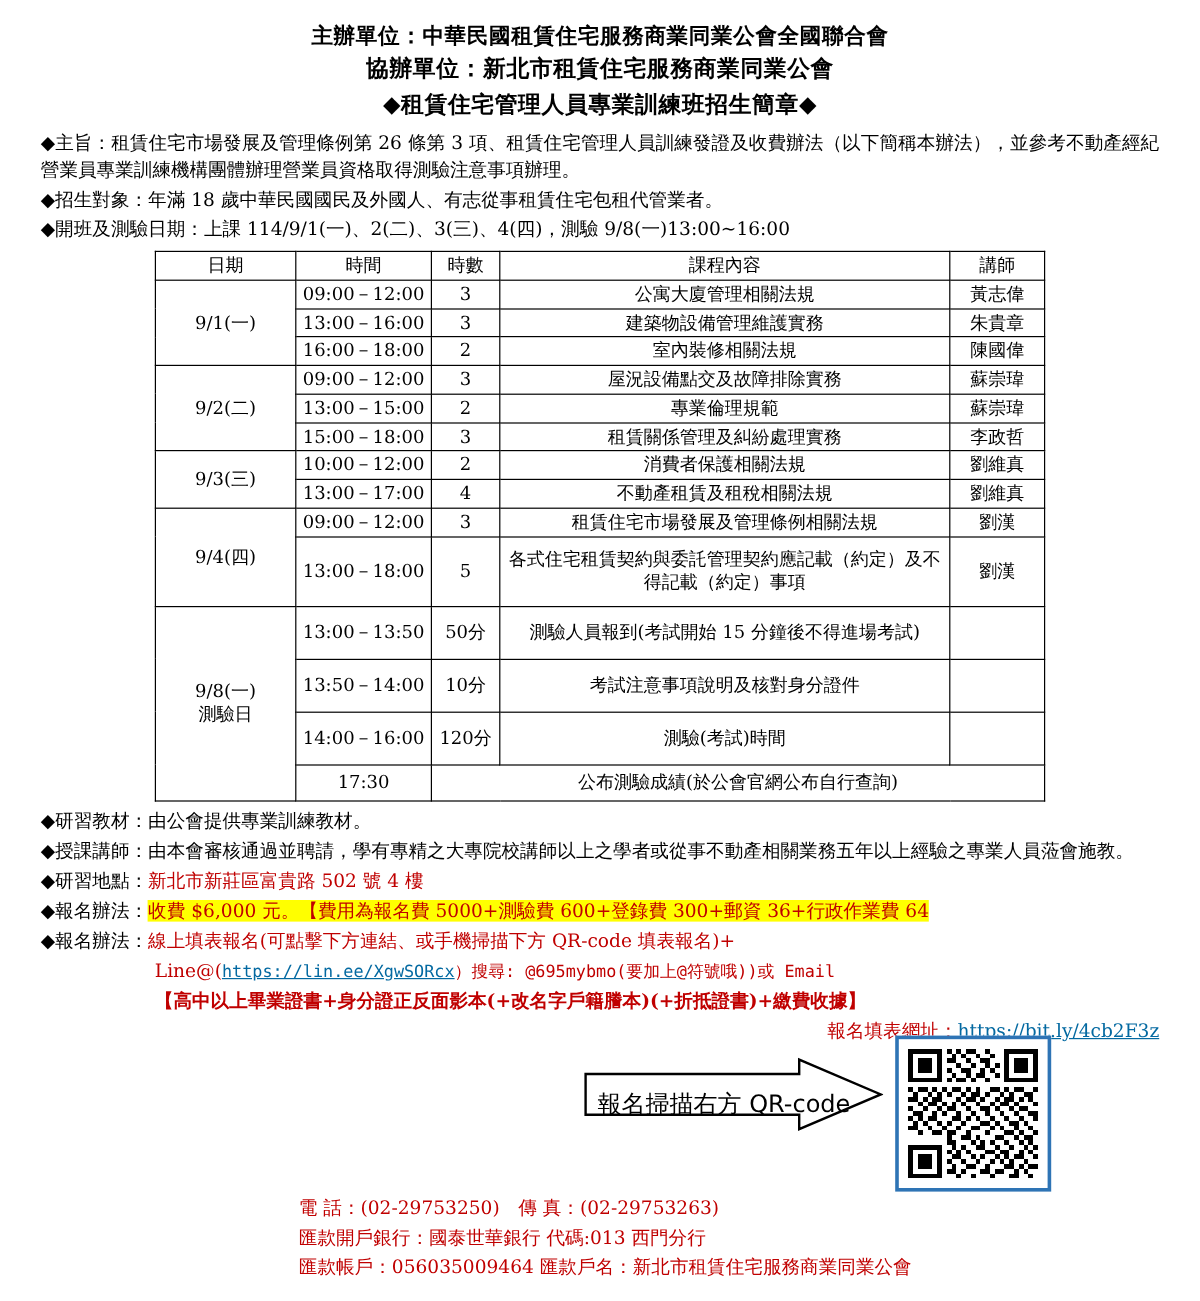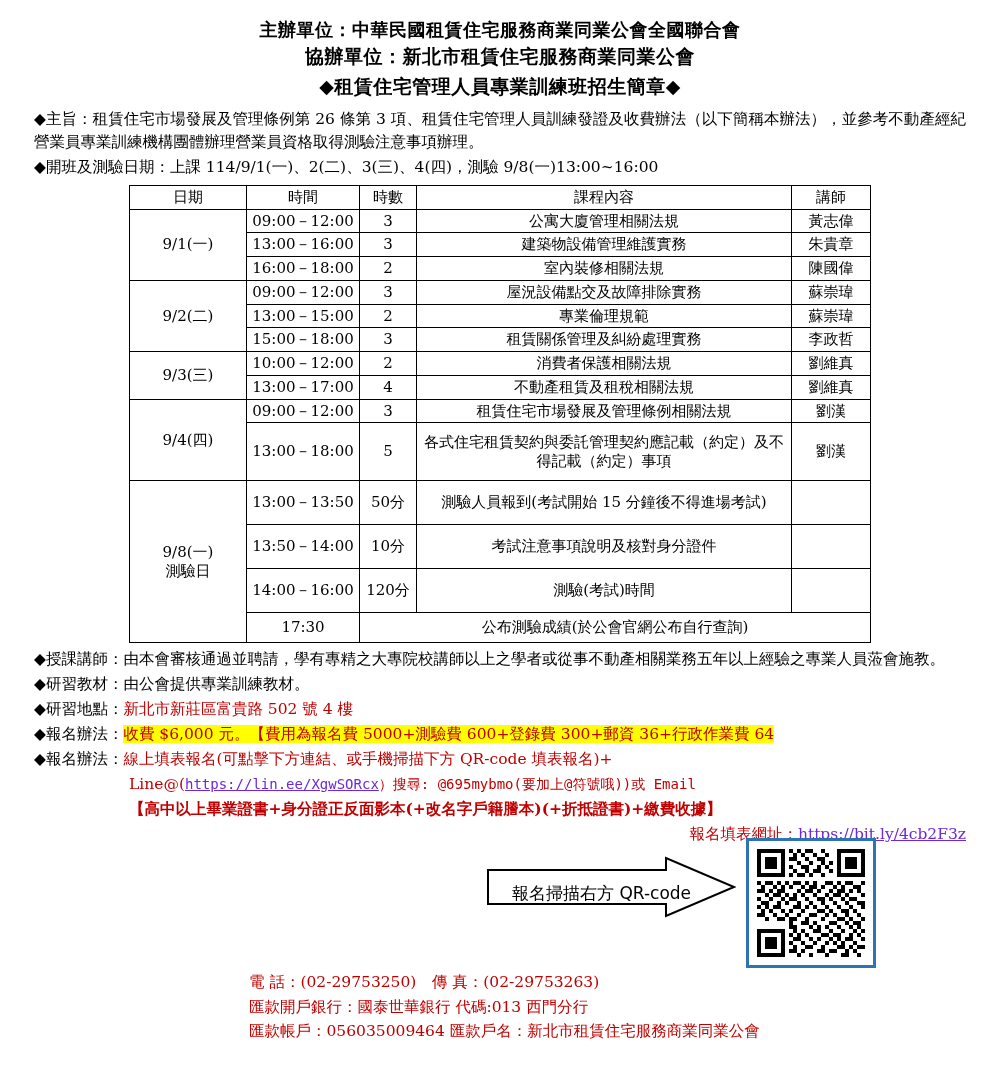--- a/index.html
+++ b/index.html
@@ -38,27 +38,27 @@
   td.hours{width:48px;}
   td.teacher{width:70px;}
   .notes{font-size:15.5px;line-height:1.55;margin-top:4px;}
   .notes div{margin:1px 0;}
   .red{color:#c00000;}
   .hl{background:#ffff00;}
   .bold{font-weight:bold;}
   .mono{font-family:"DejaVu Sans Mono","Liberation Mono",monospace;font-size:14px;}
   .indent1{padding-left:95px;}
   .indent2{padding-left:95px;text-align:right;}
-  a.link{color:#6d28d9;text-decoration:underline;}
+  a.link{color:#0369a1;text-decoration:underline;}
   .qrarea{position:relative;height:120px;margin-top:4px;}
   .arrowbox{
     position:absolute;left:452px;top:6px;width:250px;height:74px;
   }
   .arrowlabel{
-    position:absolute;left:26px;top:26px;font-size:17px;
+    position:absolute;left:12px;top:26px;font-size:20px;
     font-family:"DejaVu Sans","Liberation Sans",sans-serif;
     white-space:nowrap;
   }
   .qrbox{
     position:absolute;left:712px;top:-12px;
     width:130px;height:130px;
     border:3px solid #2e74b5;
     background:#fff;
     padding:4px;
     box-sizing:border-box;
@@ -74,20 +74,23 @@
 <div class="page">
 
   <div class="hdr1 center">主辦單位：中華民國租賃住宅服務商業同業公會全國聯合會</div>
   <div class="hdr2 center">協辦單位：新北市租賃住宅服務商業同業公會</div>
   <div class="hdr3 center">◆租賃住宅管理人員專業訓練班招生簡章◆</div>
 
   <div class="para">
     <span>◆主旨：</span><span>租賃住宅市場發展及管理條例第 26 條第 3 項、租賃住宅管理人員訓練發證及收費辦法（以下簡稱本辦法），並參考不動產經紀營業員專業訓練機構團體辦理營業員資格取得測驗注意事項辦理。</span>
   </div>
   <div class="para">
+    <span>◆招生對象：</span><span>年滿 18 歲中華民國國民及外國人、有志從事租賃住宅包租代管業者。</span>
+  </div>
+  <div class="para">
     <span>◆開班及測驗日期：</span><span>上課 114/9/1(一)、2(二)、3(三)、4(四)，測驗 9/8(一)13:00~16:00</span>
   </div>
 
   <table class="sched">
     <thead>
       <tr>
         <th class="date">日期</th>
         <th class="time">時間</th>
         <th class="hours">時數</th>
         <th>課程內容</th>
@@ -185,24 +188,24 @@
       </tr>
       <tr style="height:30px;">
         <td class="time">17:30</td>
         <td class="course" colspan="3">公布測驗成績(於公會官網公布自行查詢)</td>
       </tr>
     </tbody>
   </table>
 
   <div class="notes">
     <div>
+      <span>◆研習教材：</span><span>由公會提供專業訓練教材。</span>
+    </div>
+    <div>
       <span>◆授課講師：</span><span>由本會審核通過並聘請，學有專精之大專院校講師以上之學者或從事不動產相關業務五年以上經驗之專業人員蒞會施教。</span>
-    </div>
-    <div>
-      <span>◆研習教材：</span><span>由公會提供專業訓練教材。</span>
     </div>
     <div>
       <span>◆研習地點：</span><span class="red">新北市新莊區富貴路 502 號 4 樓</span>
     </div>
     <div>
       <span>◆報名辦法：</span><span class="red hl">收費 $6,000 元。【費用為報名費 5000+測驗費 600+登錄費 300+郵資 36+行政作業費 64</span>
     </div>
     <div>
       <span>◆報名辦法：</span><span class="red">線上填表報名(可點擊下方連結、或手機掃描下方 QR-code 填表報名)+</span>
     </div>

